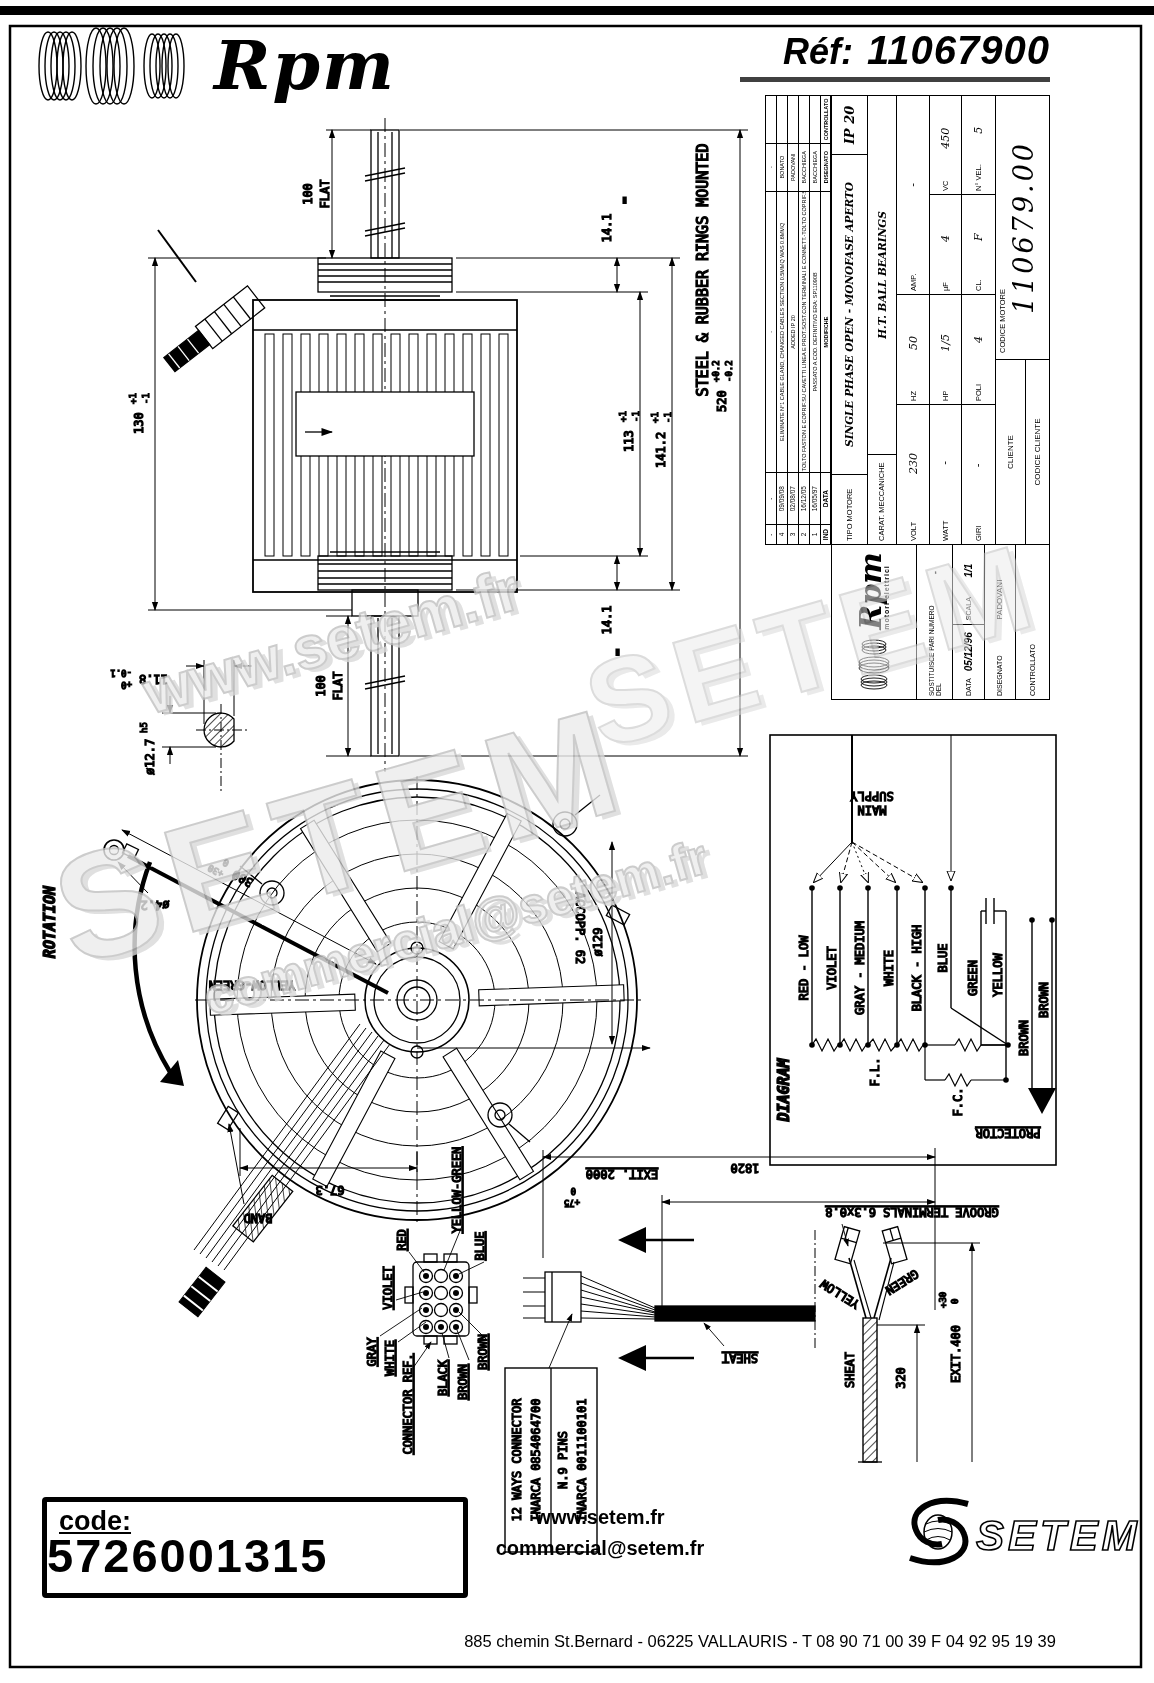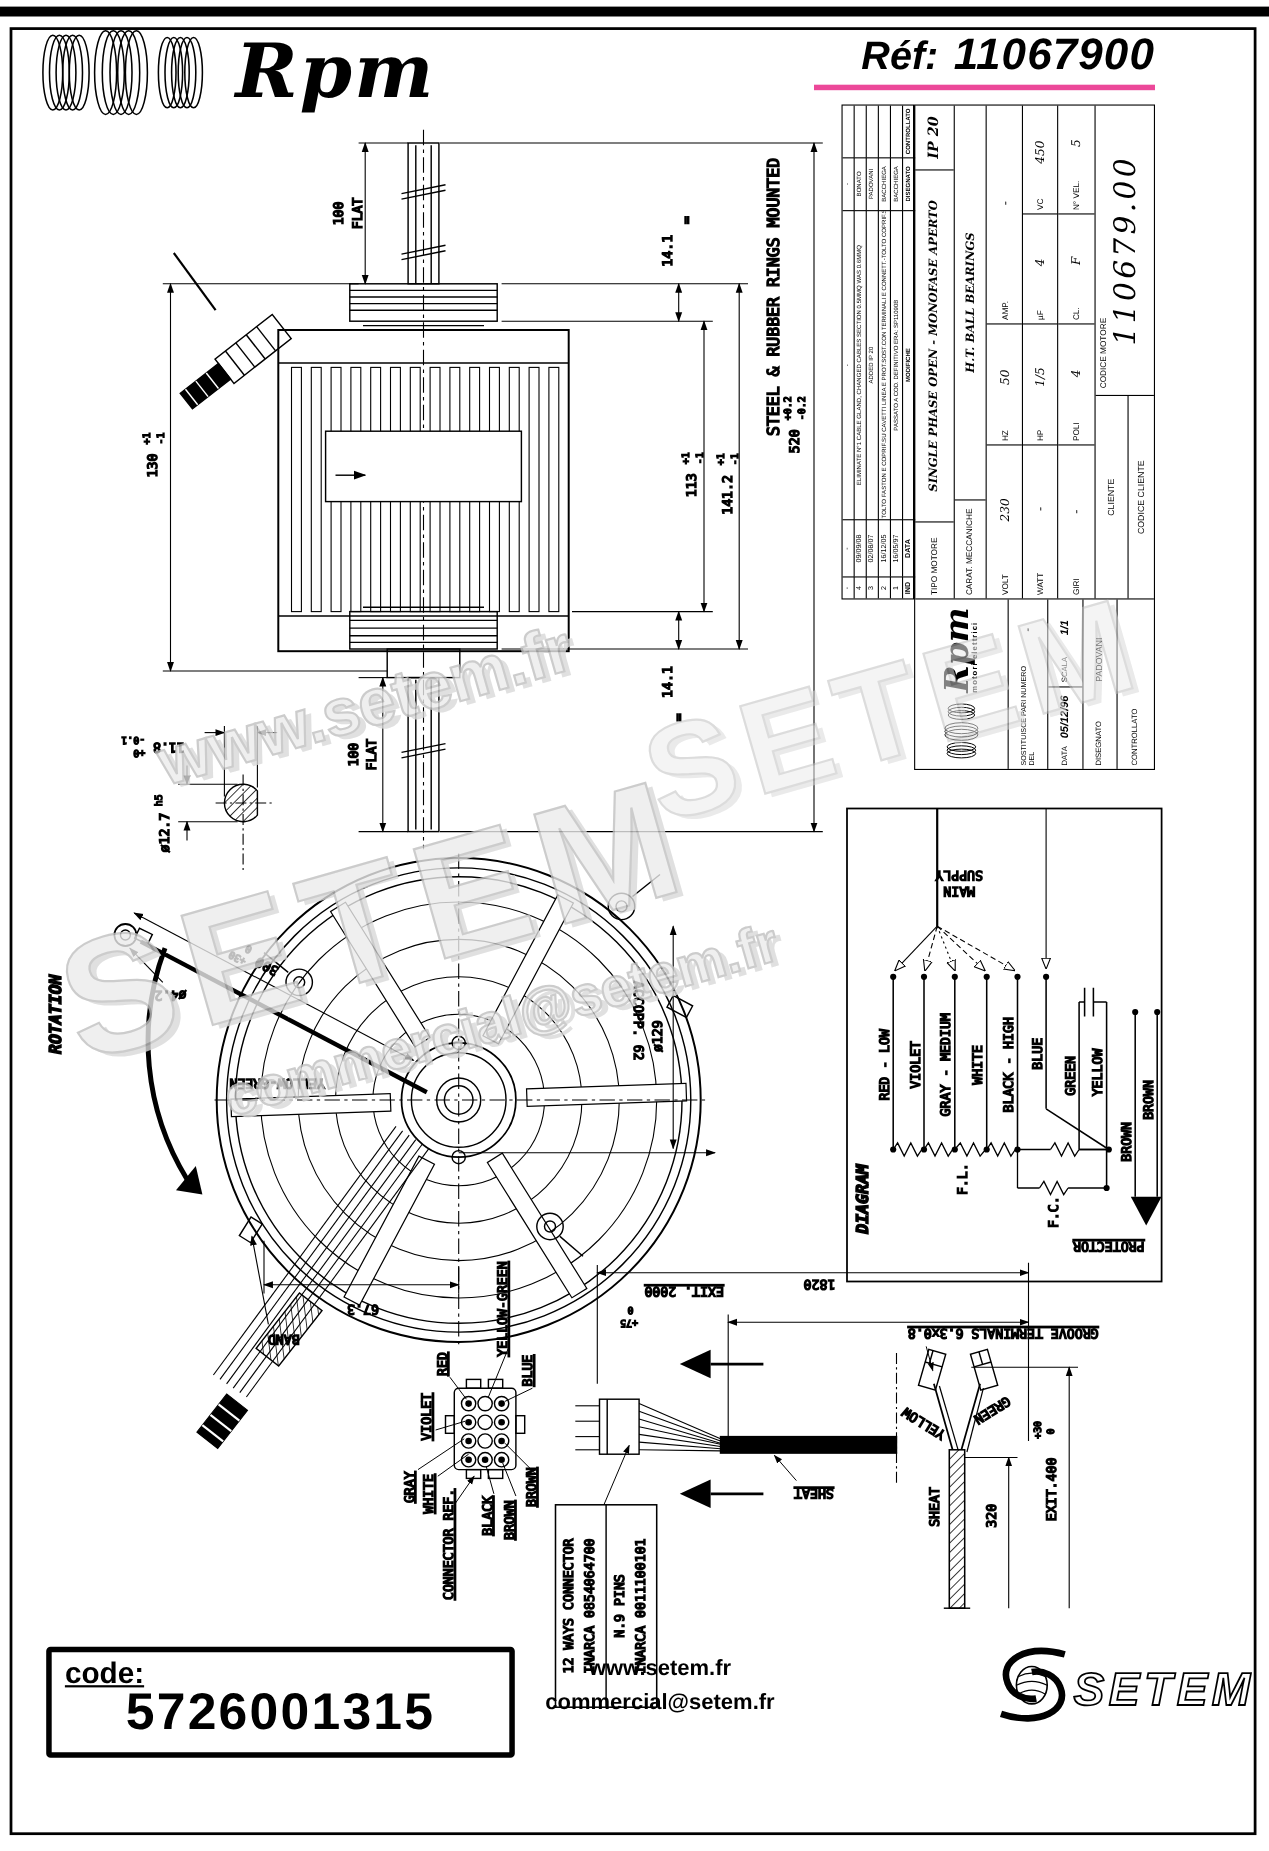--- a/index.html
+++ b/index.html
@@ -4,21 +4,21 @@
 <style>
   html,body{margin:0;padding:0;background:#fff;}
   .page{position:relative;width:1154px;height:1683px;background:#fff;overflow:hidden;
         font-family:"Liberation Sans",sans-serif;color:#000;}
   
   .topbar{position:absolute;left:0;top:6px;width:1154px;height:9px;background:#000;}
   .brand{position:absolute;left:30px;top:20px;display:flex;align-items:center;}
   .brand-name{font-family:"DejaVu Serif",serif;font-style:italic;font-weight:bold;
               font-size:68px;line-height:1;margin-left:14px;letter-spacing:2px;}
   .refbox{position:absolute;left:740px;top:28px;width:310px;text-align:right;
-          font-style:italic;font-weight:bold;border-bottom:5px solid #ec4899;padding-bottom:4px;}
+          font-style:italic;font-weight:bold;border-bottom:5px solid #404040;padding-bottom:4px;}
   .refbox .lbl{font-size:36px;margin-right:14px;}
   .refbox .val{font-size:40px;letter-spacing:1px;}
   
   svg.draw{position:absolute;left:0;top:0;}
   svg.draw text{fill:#000;font-family:"DejaVu Sans Mono",monospace;}
   .d{font-size:12px;}
   .ds{font-size:9px;}
   .big{font-size:15px;}
   .u{text-decoration:underline;}
   .it{font-style:italic;font-weight:bold;font-family:"DejaVu Serif",serif;}
@@ -58,21 +58,21 @@
   .cliwrap{width:185px;display:flex;flex-direction:column;border-right:1px solid #000;}
   .cli{height:30px;border-bottom:1px solid #000;display:flex;align-items:center;justify-content:center;font-size:8px;}
   .clic{height:23px;display:flex;align-items:center;justify-content:center;font-size:8px;}
   .cmot{flex:1;position:relative;}
   .cmot .l{position:absolute;left:6px;top:2px;font-size:7.5px;}
   .cmot .n{position:absolute;left:0;top:12px;width:100%;text-align:center;
            font-family:"DejaVu Serif",serif;font-style:italic;font-size:27px;letter-spacing:3px;}
   
   .codebox{position:absolute;left:42px;top:1497px;width:416px;height:91px;border:5px solid #000;border-radius:4px;}
   .codebox .l{position:absolute;left:12px;top:4px;font-size:27px;font-weight:bold;text-decoration:underline;}
-  .codebox .v{position:absolute;left:0;top:26px;width:100%;text-align:center;font-size:47px;font-weight:bold;letter-spacing:2px;}
+  .codebox .v{position:absolute;left:0;top:26px;width:100%;text-align:left;font-size:47px;font-weight:bold;letter-spacing:2px;}
   .webline{position:absolute;left:455px;top:1502px;width:290px;text-align:center;font-weight:bold;font-size:20px;line-height:1.55;}
   .setemlogo{position:absolute;left:880px;top:1492px;}
   .addr{position:absolute;left:440px;top:1632px;width:640px;text-align:center;font-size:16.5px;}
   
   .wm{position:absolute;font-weight:bold;color:#ececec;pointer-events:none;
       -webkit-text-stroke:2px #c0c0c0;text-shadow:5px 5px 0 #d9d9d9;opacity:.8;
       transform-origin:left center;white-space:nowrap;font-family:"Liberation Sans",sans-serif;}
 </style>
 </head>
 <body>
@@ -794,19 +794,20 @@
       <g stroke="#000" fill="none">
         <ellipse cx="58" cy="40" rx="14" ry="17" stroke-width="1.5"></ellipse>
         <path d="M46,32 Q58,26 70,32 M44,40 Q58,33 72,40 M46,48 Q58,41 70,48" stroke-width="1"></path>
         <path d="M88,12 C52,2 28,18 36,38 C40,49 52,54 62,52" stroke-width="6"></path>
         <path d="M30,66 C66,78 92,62 84,42 C80,31 68,26 58,28" stroke-width="6"></path>
       </g>
       <text x="96" y="58" style="font-family:'Liberation Sans',sans-serif;font-style:italic;font-weight:bold;font-size:42px;
                    letter-spacing:4px;fill:#fff;stroke:#000;stroke-width:1.6;">SETEM</text>
     </svg>
   </div>
+  <div class="addr">885 chemin St.Bernard  -  06225 VALLAURIS  -  T 08 90 71 00 39   F 04 92 95 19 39</div>
 
   <div class="wm" style="left:145px;top:660px;font-size:60px;transform:rotate(-16deg);">www.setem.fr</div>
   <div class="wm" style="left:60px;top:830px;font-size:150px;letter-spacing:14px;transform:rotate(-16deg);">SETEM</div>
   <div class="wm" style="left:205px;top:970px;font-size:50px;transform:rotate(-16deg);">commercial@setem.fr</div>
   <div class="wm" style="left:590px;top:640px;font-size:120px;letter-spacing:10px;transform:rotate(-16deg);opacity:.55;">SETEM</div>
 
 </div>
 
 </body></html>

